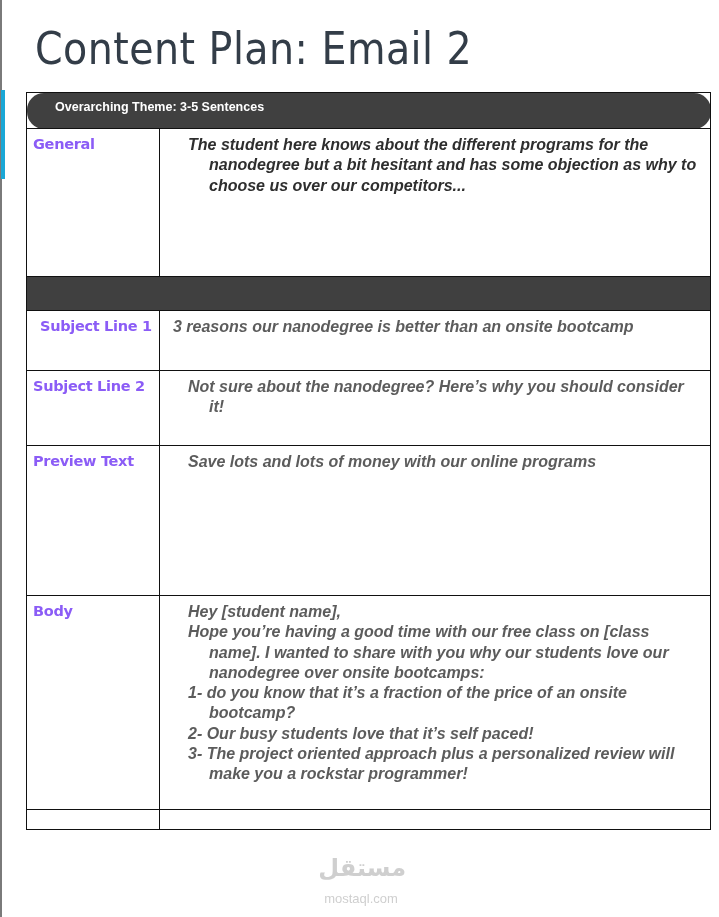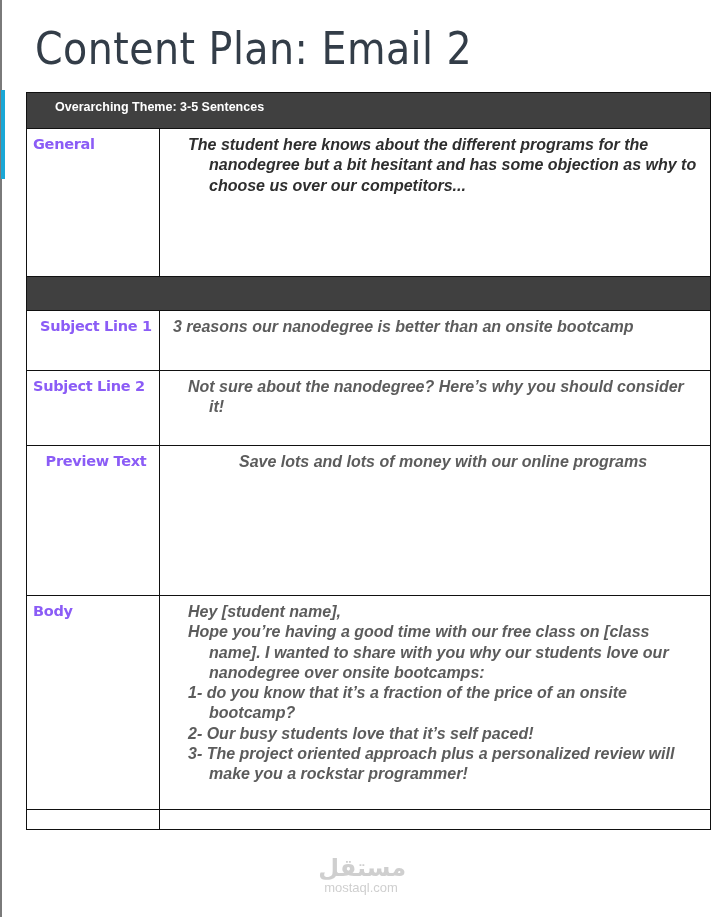--- a/index.html
+++ b/index.html
@@ -22,50 +22,51 @@
       position: absolute; left: 26px; top: 92px; width: 685px;
       border-collapse: collapse; table-layout: fixed;
     }
     .plan-table td { border: 1.5px solid #111; vertical-align: top; }
     .col-label { width: 133px; }
 
     .theme-row td {
       background: #404040; height: 36px;
       color: #ffffff; font-weight: bold; font-size: 12.5px;
       padding: 7px 15px 0 28px;
+      border-radius: 17px;
     }
     .spacer-row td { background: #404040; height: 34px; }
 
     .label-cell {
       font-family: "DejaVu Sans", sans-serif; font-weight: bold;
       font-size: 14.5px; color: #8b5cf6; padding: 7px 0 0 6px;
       letter-spacing: -0.3px;
     }
     .content-cell {
       font-style: italic; font-weight: bold; font-size: 16px;
       color: #5c5c5c; padding: 6px 12px 0 28px; line-height: 20.3px;
     }
     .content-cell.dark { color: #2e2e2e; }
     .para { padding-left: 21px; text-indent: -21px; }
     .read-more { display: inline-block; margin-top: 6px; color: #3a9fd2; cursor: pointer; }
 
     .r-general td { height: 148px; }
     .r-sl1 td { height: 60px; padding-left: 13px; }
     .r-sl2 td { height: 75px; }
-    .r-preview td { height: 150px; text-align: center; }
+    .r-preview td { height: 150px; }
     .r-body td { height: 214px; }
     .r-outro td { height: 106px; }
     .r-next td { height: 20px; }
 
     .watermark {
       position: absolute; left: 316px; top: 855px; width: 90px; text-align: center;
       color: #cfcfcf; pointer-events: none;
     }
     .wm-ar { font-family: "DejaVu Sans", sans-serif; font-size: 24px; font-weight: bold; line-height: 26px; text-align: right; }
-    .wm-en { font-size: 13px; line-height: 14px; }
+    .wm-en { font-size: 13px; line-height: 14px; margin-top: 11px; }
   </style>
 </head>
 <body>
 
 <div class="edge-line"></div>
 <div class="accent-bar"></div>
 
 <h1 class="page-title">Content Plan: Email 2</h1>
 
 <table class="plan-table">

